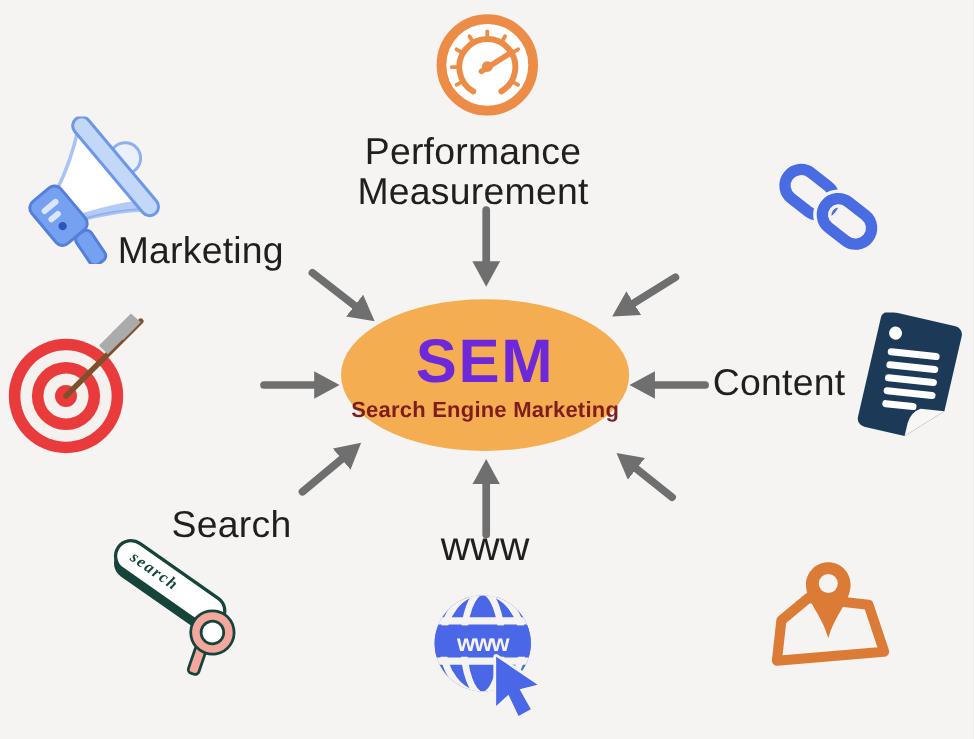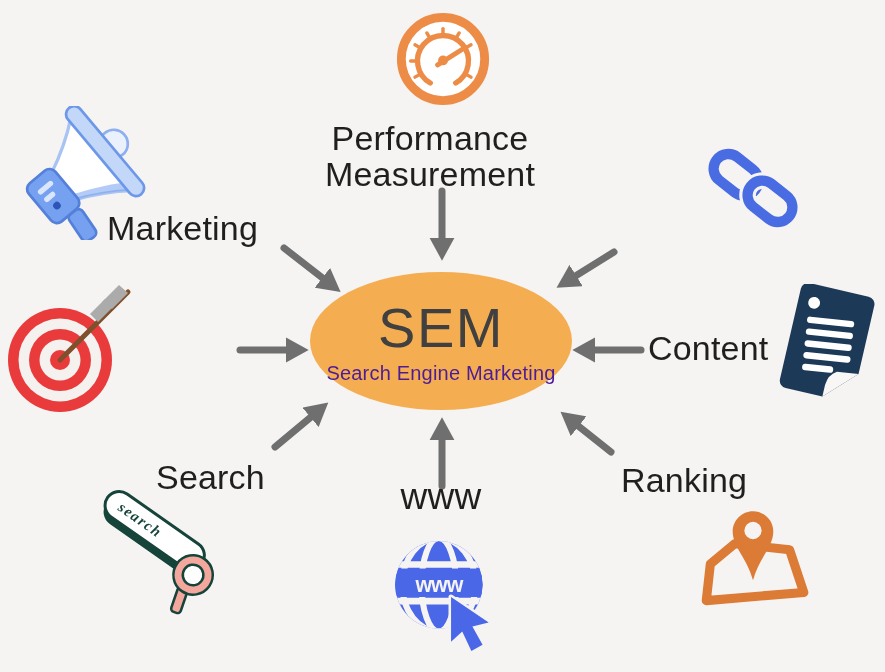--- a/index.html
+++ b/index.html
@@ -18,22 +18,22 @@
     letter-spacing:0.2px;
   }
   .label.centered { transform:translateX(-50%); text-align:center; }
 
   
   .sem-ellipse {
     position:absolute; left:310px; top:272px; width:262px; height:138px;
     background:#F5AD51; border-radius:50%;
     display:flex; flex-direction:column; align-items:center; justify-content:center;
   }
-  .sem-title { font-size:56px; font-weight:400; letter-spacing:1.5px; color:#404040; line-height:1; margin-top:2px; }
-  .sem-sub   { font-size:20px; font-weight:400; color:#4c1d95; margin-top:6px; letter-spacing:0.2px; }
+  .sem-title { font-size:56px; font-weight:700; letter-spacing:1.5px; color:#6d28d9; line-height:1; margin-top:2px; }
+  .sem-sub   { font-size:20px; font-weight:700; color:#7f1d1d; margin-top:6px; letter-spacing:0.2px; }
 
   
   svg.arrows { position:absolute; left:0; top:0; width:885px; height:672px; pointer-events:none; }
 
   
   .search-icon { position:absolute; left:94px; top:484px; width:150px; height:140px; }
   .sb-rot  { position:absolute; left:8px; top:2px; width:150px; height:80px;
              transform:rotate(35deg); transform-origin:10px 20px; }
   .sb-bar  { position:absolute; left:0; top:0; width:118px; height:31px; box-sizing:border-box;
              background:#ffffff; border:3px solid #16443A; border-radius:17px;
@@ -69,21 +69,20 @@
     <div class="sem-title">SEM</div>
     <div class="sem-sub">Search Engine Marketing</div>
   </div>
 
   <div class="label centered" style="left:430px; top:121px;">Performance
 Measurement</div>
   <div class="label" style="left:107px; top:211px;">Marketing</div>
   <div class="label" style="left:648px; top:331px;">Content</div>
   <div class="label" style="left:156px; top:460px;">Search</div>
   <div class="label centered" style="left:441px; top:478px; font-size:37px;">www</div>
-  <div class="label" style="left:621px; top:463px;">Ranking</div>
 
   <svg class="abs" style="left:394px; top:10px;" width="98" height="98" viewBox="0 0 100 100">
     <circle cx="50" cy="50" r="42.5" fill="#FFFFFF" stroke="#ED8C47" stroke-width="9"></circle>
     <path d="M37,74.5 A26,26 0 1 1 63,74.5" fill="none" stroke="#ED8C47" stroke-width="5.5" stroke-linecap="round"></path>
     <g stroke="#ED8C47" stroke-width="3.5" stroke-linecap="round">
       <line x1="27.5" y1="65" x2="21.4" y2="68.5"></line>
       <line x1="24" y1="52" x2="17" y2="52"></line>
       <line x1="27.5" y1="39" x2="21.4" y2="35.5"></line>
       <line x1="37" y1="29.5" x2="33.5" y2="23.4"></line>
       <line x1="50" y1="26" x2="50" y2="19"></line>

